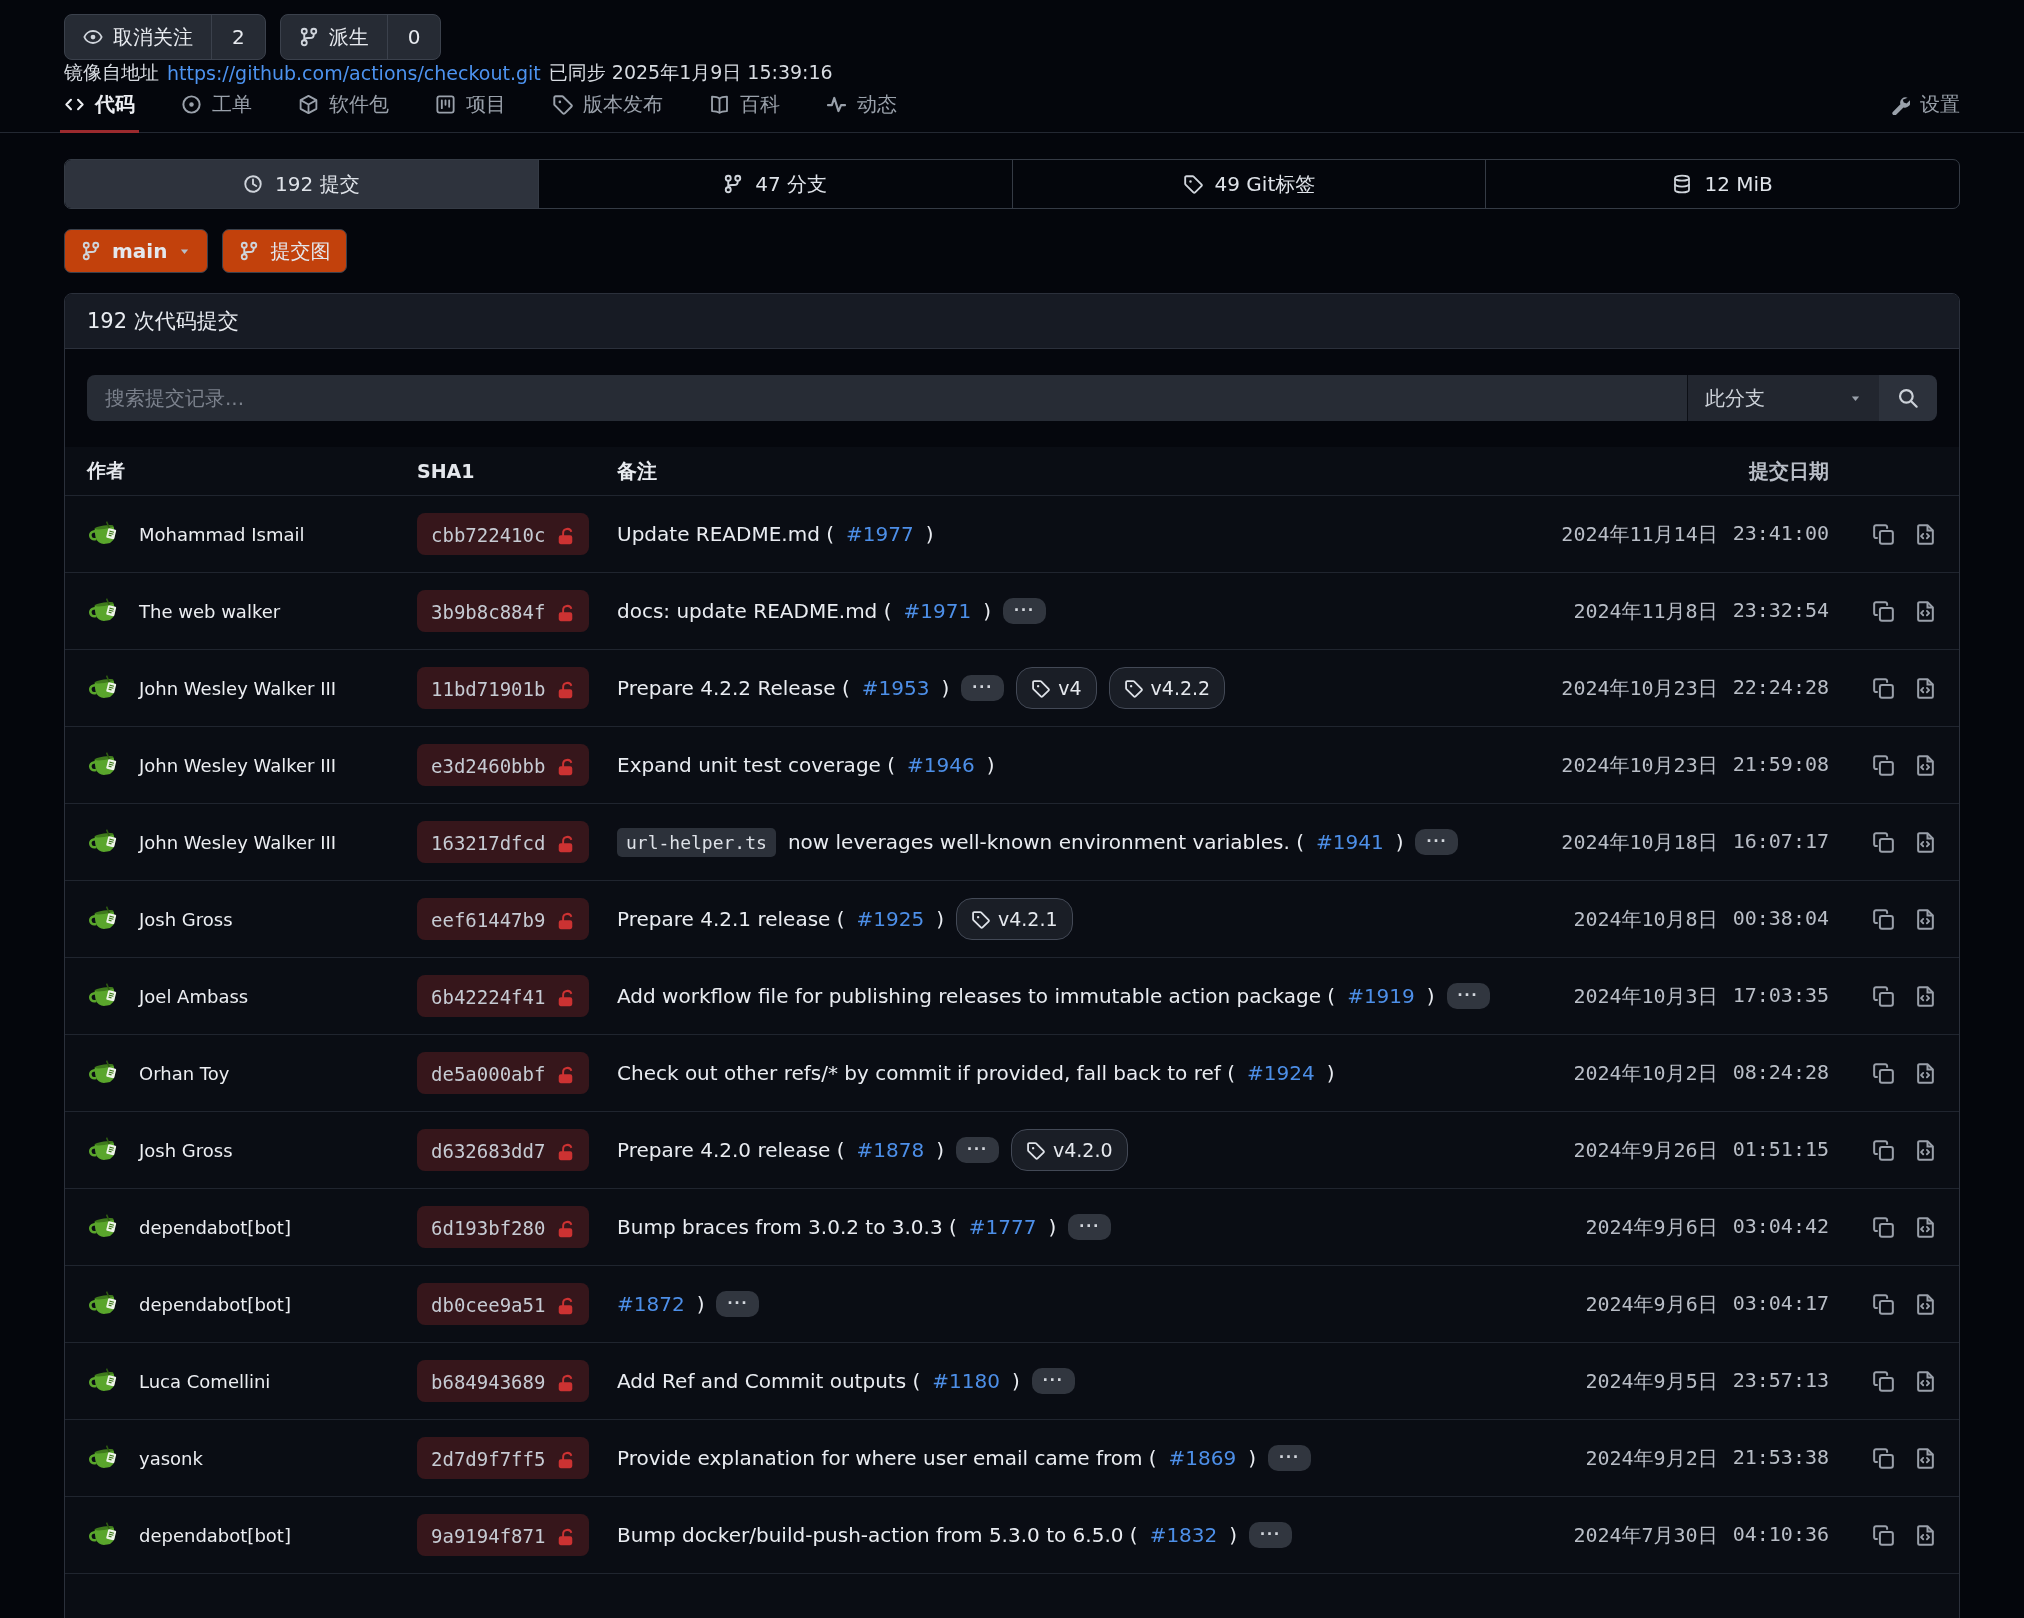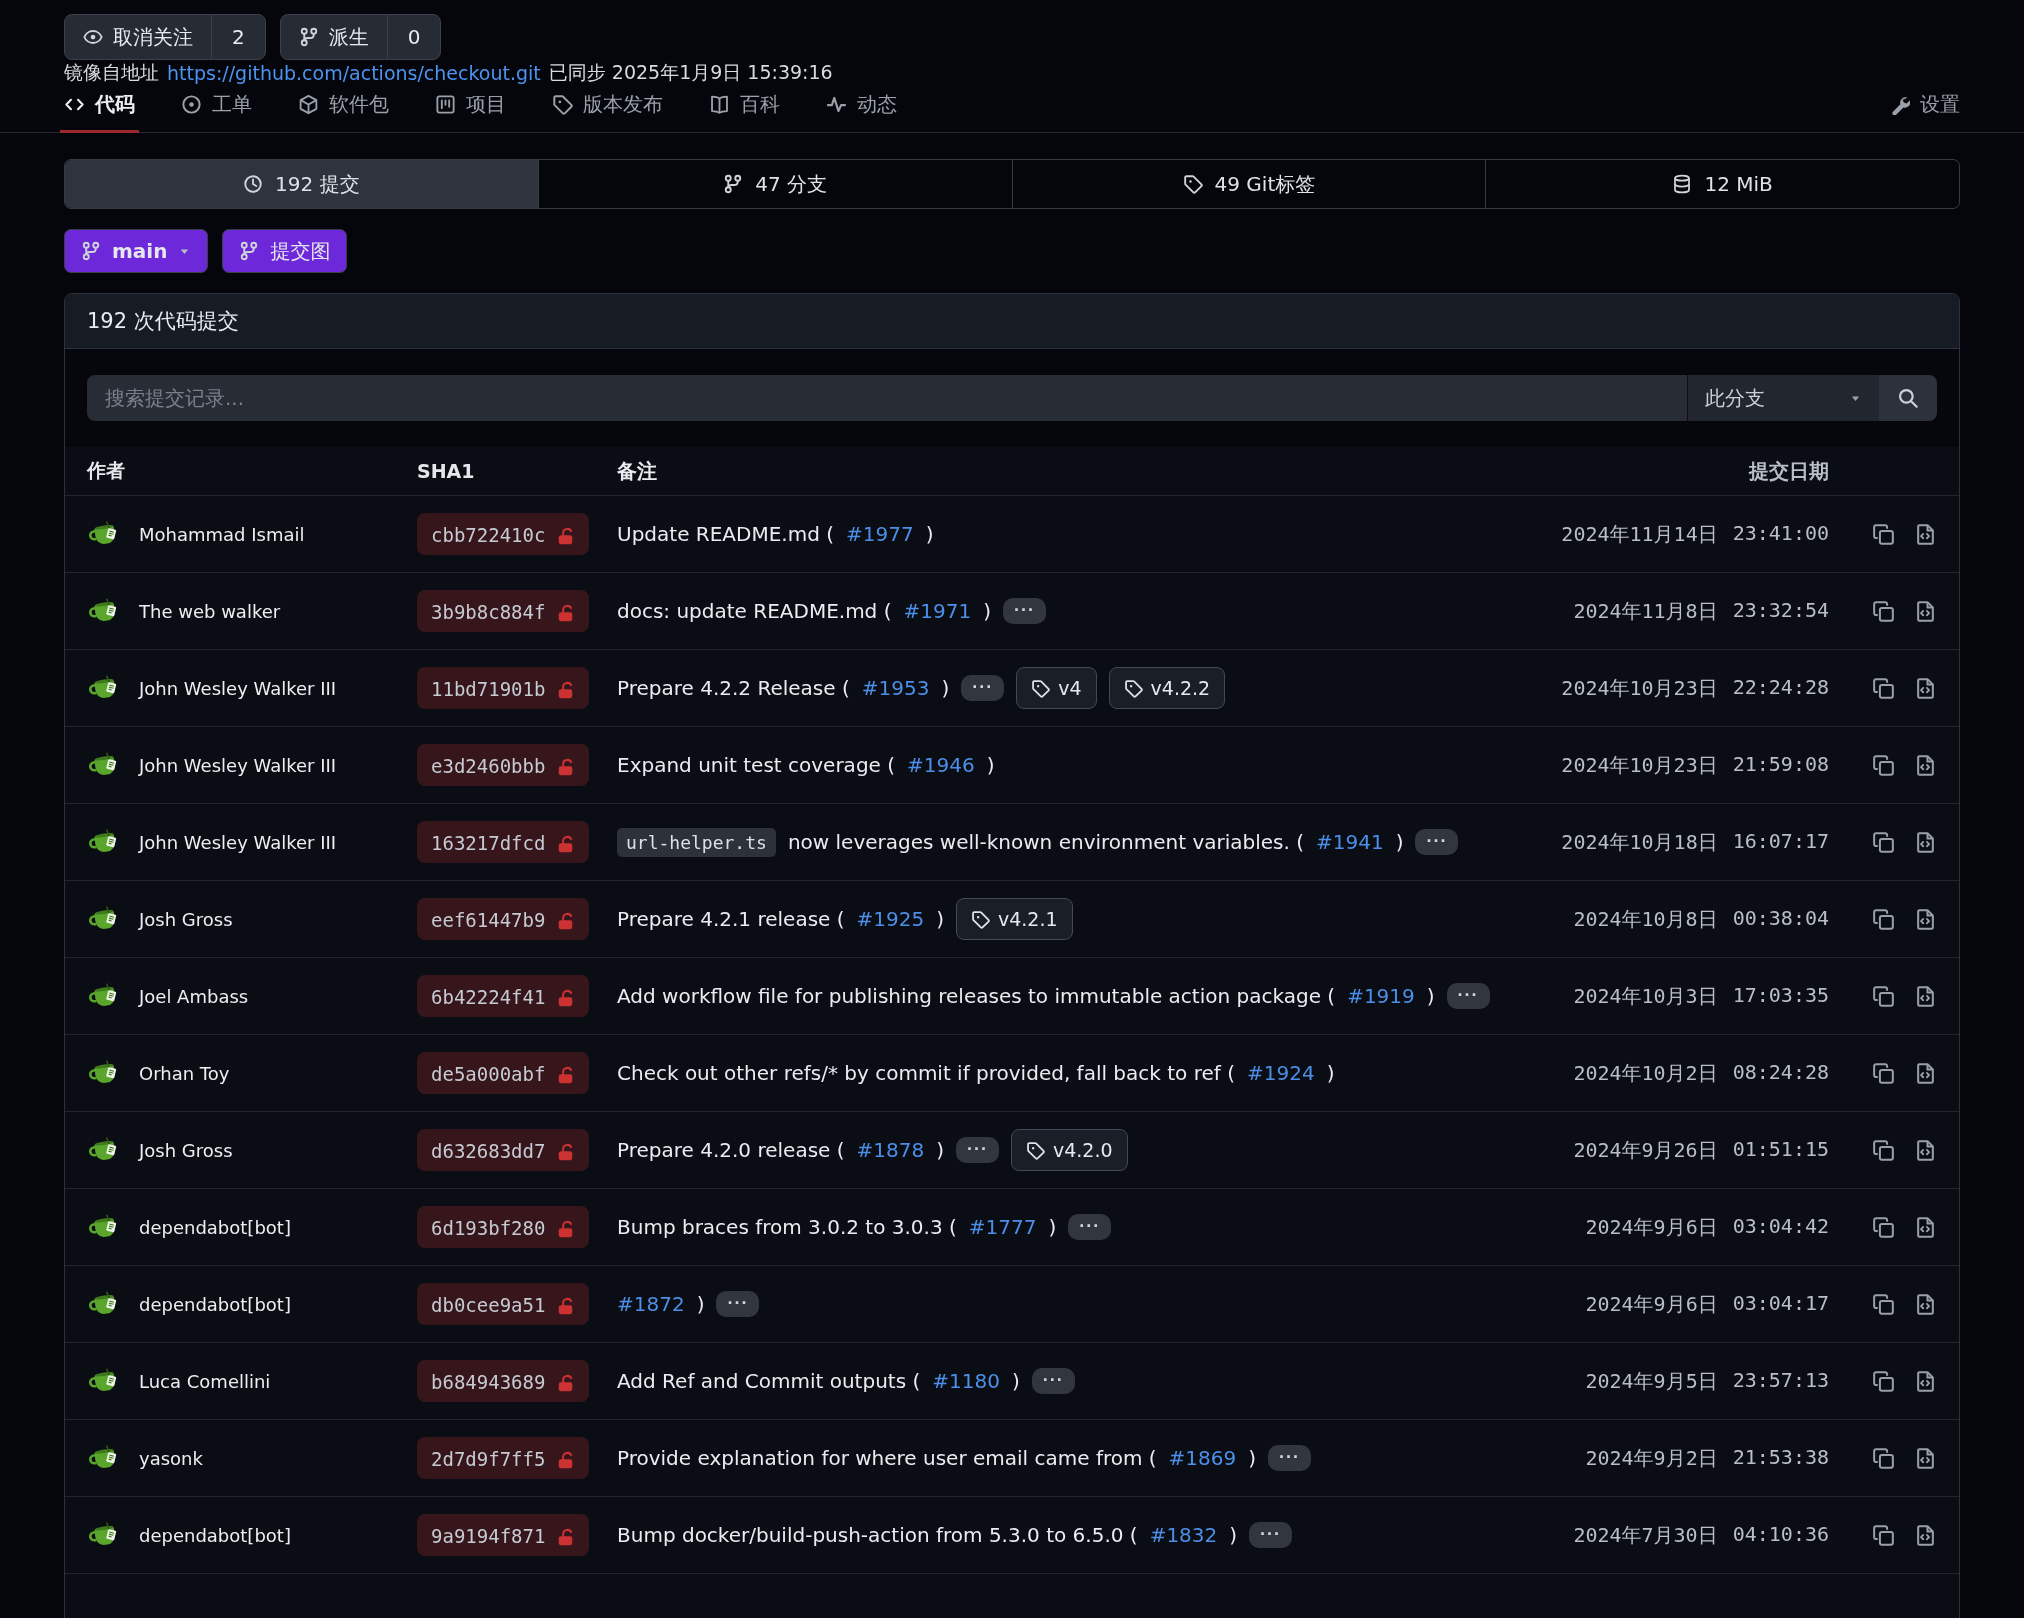--- a/index.html
+++ b/index.html
@@ -59,21 +59,21 @@
 
   
   .stats-bar{margin-top:26px;display:flex;height:50px;border:1px solid #353b45;border-radius:7px;overflow:hidden}
   .stat{flex:1;display:flex;align-items:center;justify-content:center;gap:12px;font-size:20px;color:#dfe3e9;cursor:pointer;background:transparent}
   .stat + .stat{border-left:1px solid #353b45}
   .stat.active{background:#2e333d}
   .stat svg{width:20px;height:20px;color:#cfd4db}
 
   
   .branch-bar{margin-top:20px;display:flex;gap:14px}
-  .btn{display:inline-flex;align-items:center;gap:11px;height:44px;padding:0 16px;background:#6d28d9;border:1px solid #3a404b;border-radius:7px;color:#e4e7ed;font-size:20px;cursor:pointer;font-family:inherit}
+  .btn{display:inline-flex;align-items:center;gap:11px;height:44px;padding:0 16px;background:#c2410c;border:1px solid #3a404b;border-radius:7px;color:#e4e7ed;font-size:20px;cursor:pointer;font-family:inherit}
   .btn svg{width:20px;height:20px;color:#cfd4db}
   .btn .b-label{font-weight:700}
   .btn .caret{width:13px;height:13px;color:#b9bec7}
 
   
   .commits-panel{margin-top:20px;border:1px solid var(--panel-border);border-radius:8px;overflow:hidden;background:#0a0d14}
   .panel-heading{background:#171b24;padding:13px 22px;font-size:21px;color:#e9ecf1;border-bottom:1px solid var(--panel-border)}
   .search-section{padding:26px 22px;background:#05070d}
   .search-group{display:flex;height:46px}
   .search-input{flex:1;background:#272c35;border:none;outline:none;border-radius:8px 0 0 8px;color:#dfe3e9;font-size:20px;padding:0 18px;font-family:inherit}
@@ -90,21 +90,21 @@
   .avatar{width:37px;height:37px;flex-shrink:0}
   .author-name{font-size:18px;color:#eceef2;cursor:pointer;white-space:nowrap}
   .col-sha{width:200px;flex-shrink:0}
   .sha-chip{display:inline-flex;align-items:flex-end;gap:11px;background:var(--chip-bg);border-radius:8px;padding:9px 14px;cursor:pointer;min-width:168px;min-height:42px}
   .sha-text{font-family:"DejaVu Sans Mono",monospace;font-size:19px;color:#c6cbd3}
   .lock{width:19px;height:19px;color:var(--lock-red)}
   .col-msg{flex:1;display:flex;align-items:center;gap:12px;min-width:0;padding-right:16px;white-space:nowrap;overflow:hidden;font-size:20px;color:#e9ecf1}
   .msg-link{color:var(--link);text-decoration:none;cursor:pointer}
   .msg-code{font-family:"DejaVu Sans Mono",monospace;font-size:18px;background:#2c313a;border-radius:5px;padding:4px 9px;color:#dde1e7}
   .ellipsis-btn{background:#31363f;border:none;border-radius:10px;color:#d2d6dc;font-size:18px;font-weight:700;letter-spacing:1px;padding:3px 11px;line-height:1.1;cursor:pointer;flex-shrink:0}
-  .tag-btn{display:inline-flex;align-items:center;gap:8px;border:1px solid #434956;background:#1a1e26;border-radius:8px;padding:9px 14px;font-size:19px;color:#e6e9ee;cursor:pointer;flex-shrink:0;font-family:inherit}
+  .tag-btn{display:inline-flex;align-items:center;gap:8px;border:1px solid #434956;background:#1a1e26;border-radius:16px;padding:9px 14px;font-size:19px;color:#e6e9ee;cursor:pointer;flex-shrink:0;font-family:inherit}
   .tag-btn svg{width:19px;height:19px;color:#dfe3e9}
   .col-date{width:300px;flex-shrink:0;display:flex;justify-content:flex-end;gap:15px;font-family:"DejaVu Sans Mono",monospace;font-size:20px;color:#b9bec7;white-space:nowrap}
   .t-head .col-date{font-family:"DejaVu Sans",sans-serif}
   .col-actions{width:108px;flex-shrink:0;display:flex;justify-content:flex-end;gap:19px}
   .icon-btn{background:none;border:none;padding:0;cursor:pointer;color:#9aa0aa}
   .icon-btn svg{width:23px;height:23px}
   .t-row.partial{align-items:flex-start;padding-top:17px}
 </style>
 </head>
 <body>

